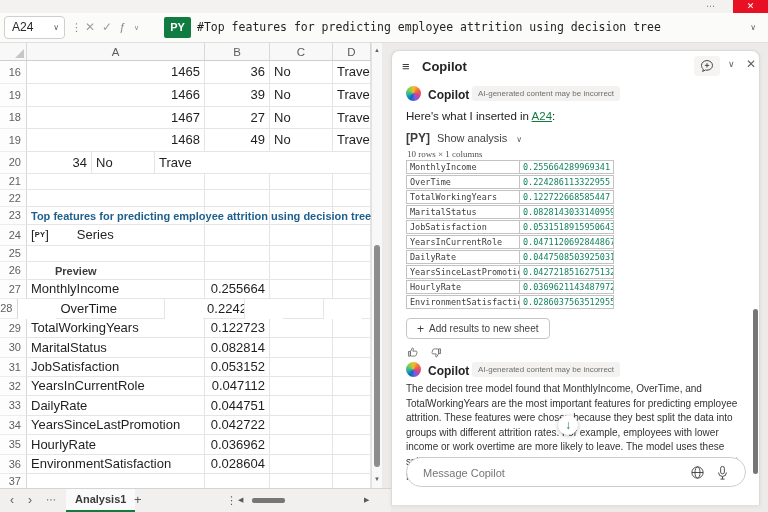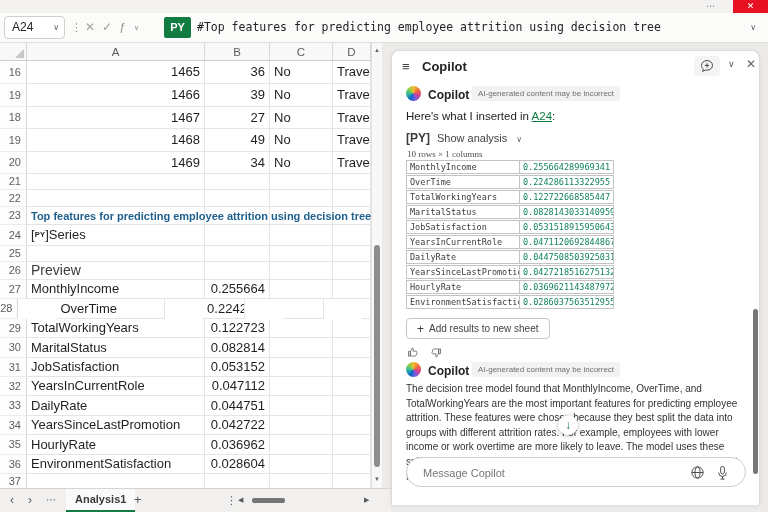--- a/index.html
+++ b/index.html
@@ -33,24 +33,24 @@
   .corner:after{content:"";position:absolute;right:2px;bottom:2px;border-left:9px solid transparent;border-bottom:9px solid #c8c6c4;}
   .ghcell{border-right:1px solid #d8d8d8;text-align:center;box-sizing:border-box;}
   .wa{width:178px}.wb{width:65px}.wc{width:63px}.wd{flex:1}
   .grow{display:flex;}
   .rn{width:27px;text-align:right;padding-right:5px;box-sizing:border-box;font-size:11px;color:#5f5f5f;border-right:1px solid #d8d8d8;border-bottom:1px solid #ececec;background:#fdfdfd;}
   .gcell{box-sizing:border-box;padding:0 4px;font-size:13px;color:#1f1f1f;overflow:hidden;white-space:nowrap;border-right:1px solid #e5e5e5;border-bottom:1px solid #e5e5e5;}
   .ca{width:178px}.cb{width:65px}.cc{width:63px}.cd{flex:1}
   .num{text-align:right;}
   .ovf{overflow:visible;position:relative;}
   .banner{position:relative;z-index:3;color:#1e5f8e;font-weight:700;font-size:11px;white-space:nowrap;}
-  .preview{font-size:14px;font-weight:400;color:#3b3b3b;}
+  .preview{font-size:11px;font-weight:700;color:#3b3b3b;margin-left:24px;}
   .py-br{font-size:13px;color:#242424;}
   .py-sm{font-size:7.5px;font-weight:700;color:#242424;letter-spacing:.3px;position:relative;top:-2px;}
-  .py-val{font-size:13px;color:#242424;}
+  .py-val{font-size:13px;color:#242424;padding-left:28px;}
 
   
   .vscroll{position:absolute;left:371px;top:43px;width:11px;height:445px;background:#f8f8f8;border-left:1px solid #e1e1e1;box-sizing:border-box;}
   .vs-up,.vs-down{position:absolute;left:0;width:100%;text-align:center;font-size:6px;color:#636363;}
   .vs-up{top:4px;}
   .vs-down{bottom:6px;}
   .vs-thumb{position:absolute;left:2px;top:202px;width:6px;height:222px;background:#8d8d8d;border-radius:3px;}
 
   
   .tabbar{position:absolute;left:0;top:488px;width:391px;height:24px;background:#f1f0ef;border-top:1px solid #d6d4d2;box-sizing:border-box;font-size:11px;color:#5a5a5a;}
@@ -164,21 +164,20 @@
         </div>
         <div class="grow" style="height: 23px; line-height: 22px;">
           <div class="rn">19</div>
           <div class="gcell ca num">1468</div>
           <div class="gcell cb num">49</div>
           <div class="gcell cc">No</div>
           <div class="gcell cd">Trave</div>
         </div>
         <div class="grow" style="height: 22px; line-height: 21px;">
           <div class="rn">20</div>
-          <div class="gcell ca num">1469</div>
           <div class="gcell cb num">34</div>
           <div class="gcell cc">No</div>
           <div class="gcell cd">Trave</div>
         </div>
         <div class="grow" style="height: 16px; line-height: 15px;">
           <div class="rn">21</div>
           <div class="gcell ca"></div>
           <div class="gcell cb"></div>
           <div class="gcell cc"></div>
           <div class="gcell cd"></div>

